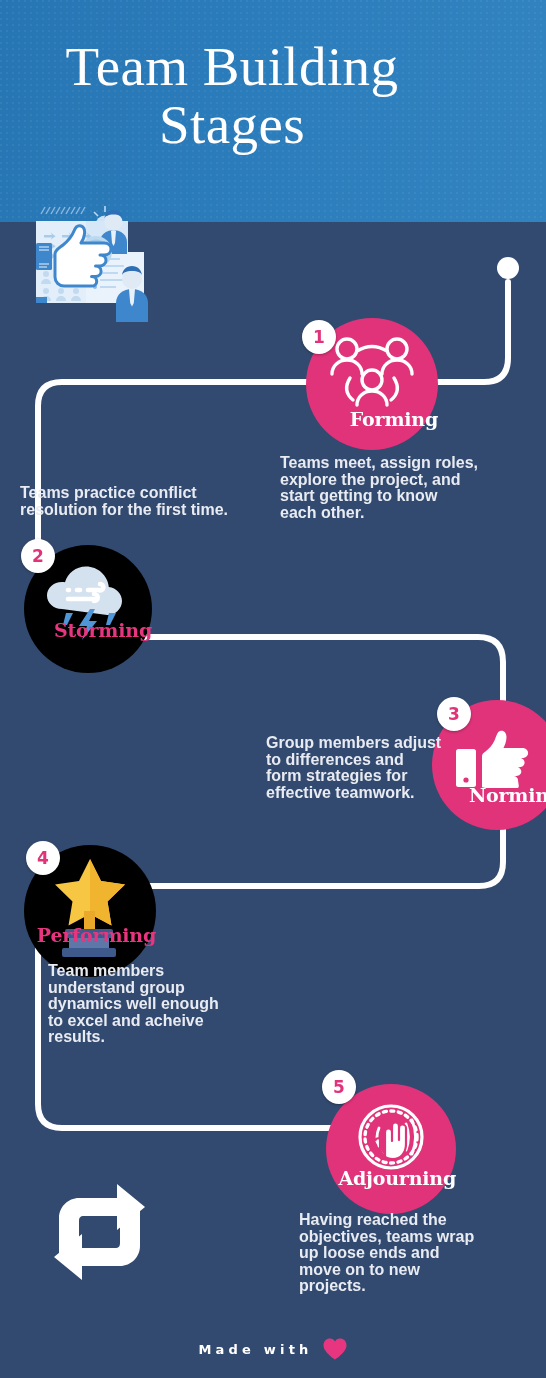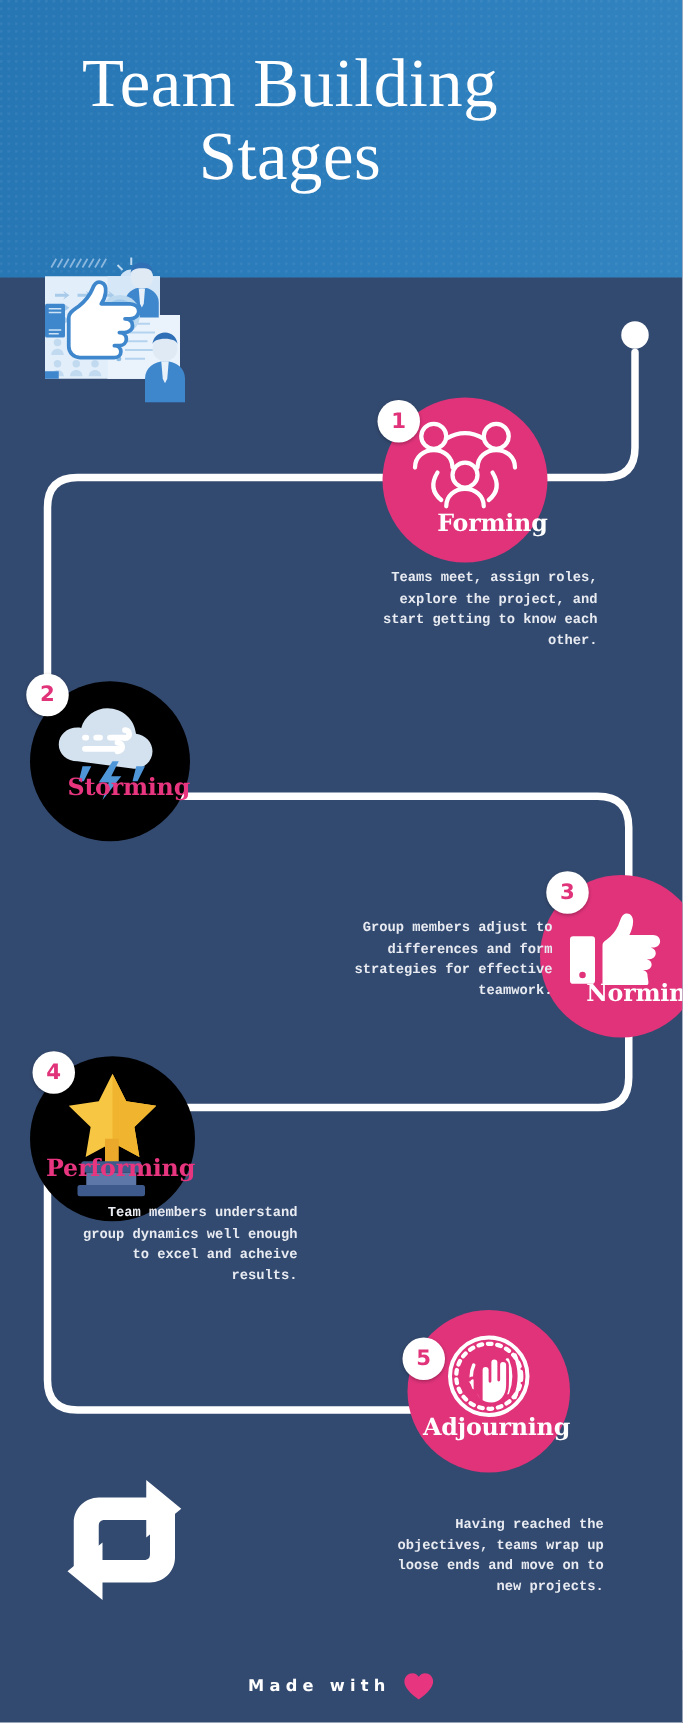--- a/index.html
+++ b/index.html
@@ -93,25 +93,25 @@
     font-size: 17px;
     line-height: 34px;
     text-align: center;
     box-shadow: 0 1px 3px rgba(0,0,0,0.30);
   }
 
   
   .desc {
     position: absolute;
     color: #e8ebf1;
-    font-family: Liberation Mono, monospace;
-    font-size: 11px;
+    font-family: Liberation Sans, sans-serif;
+    font-size: 16px;
     font-weight: bold;
     line-height: 16.5px;
-    text-align: right;
+    text-align: left;
   }
 
   
   .repeat-icon {
     position: absolute;
     left: 37px; top: 1178px;
     width: 125px; height: 108px;
   }
 
   
@@ -310,20 +310,21 @@
       <path d="M70 49c5 0 5 7 0 7" stroke="#ffffff" stroke-width="4.6" fill="none" stroke-linecap="round"></path>
       <g fill="#4f96d9">
         <path d="M42 68l7 0-6 12-4 0z"></path>
         <path d="M85 68l7 0-6 12-4 0z"></path>
       </g>
       <path d="M66 64l-11 17h8l-5 14 15-19h-8l6-12z" fill="#4f96d9"></path>
     </svg>
     <div class="stage-label on-white" style="top:74px;">Storming</div>
   </div>
   <div class="badge" style="left:21px; top:539px;">2</div>
+  <div class="desc" style="left:20px; top:485px; width:226px;">Teams practice conflict resolution for the first time.</div>
 
   <div class="stage-circle pink" style="left:432px; top:700px; width:130px; height:130px;">
     <svg class="stage-icon" viewBox="0 0 130 130">
       <rect x="24" y="49" width="20" height="38" rx="2.5" fill="#ffffff"></rect>
       <circle cx="34" cy="80" r="2.6" fill="#e0337a"></circle>
       <path d="M50 87V56c0-2 1.5-3 3.5-4.5 3.5-2.6 7-6.5 9-11 1.8-4 2.5-8.5 5.5-9.5 3.5-1.2 6.5 1.5 6.5 6 0 4-1.5 8-3 11h19c3.2 0 5.6 2.2 5.6 5s-2.4 5-5.6 5h-3c2.9 0 5.1 2 5.1 4.6s-2.2 4.7-5.1 4.7h-3c2.7 0 4.8 1.9 4.8 4.3s-2.1 4.4-4.8 4.4h-3c2.5 0 4.5 1.8 4.5 4.1S88 88 85.5 88H54c-2.2 0-4-1-4-1z" fill="#ffffff"></path>
     </svg>
     <div class="stage-label on-pink" style="top:84px;">Norming</div>
   </div>
   <div class="badge" style="left:437px; top:697px;">3</div>
@@ -336,21 +337,21 @@
       <rect x="60" y="66" width="11" height="19" fill="#eaa92a"></rect>
       <rect x="41" y="84" width="48" height="9" rx="2" fill="#3e5a8c"></rect>
       <rect x="45" y="93" width="40" height="10" fill="#5c77a8"></rect>
       <rect x="38" y="103" width="54" height="9" rx="2" fill="#3e5a8c"></rect>
     </svg>
     <div class="stage-label on-white" style="top:79px;">Performing</div>
   </div>
   <div class="badge" style="left:26px; top:841px;">4</div>
   <div class="desc" style="left:48px; top:963px; width:190px;">Team members understand group dynamics well enough to excel and acheive results.</div>
 
-  <div class="stage-circle pink" style="left:326px; top:1048px; width:130px; height:130px;">
+  <div class="stage-circle pink" style="left:326px; top:1084px; width:130px; height:130px;">
     <svg class="stage-icon" viewBox="0 0 130 130">
       <circle cx="65" cy="53" r="31" fill="none" stroke="#ffffff" stroke-width="3.2"></circle>
       <circle cx="65" cy="53" r="26" fill="none" stroke="#ffffff" stroke-width="3.4" stroke-dasharray="3 4.6" stroke-linecap="round"></circle>
       <g fill="none" stroke="#ffffff" stroke-width="2.8" stroke-linecap="round">
         <path d="M53 44q-4 9 0 18"></path>
         <path d="M80 40q5 13 0 26"></path>
         <path d="M86 36q7 17 0 34"></path>
       </g>
       <path d="M59 72V48c0-2 1.5-3.5 3.4-3.5S66 46 66 48v9V42c0-2 1.5-3.5 3.4-3.5S73 40 73 42v14V44c0-2 1.5-3.5 3.3-3.5S80 42 80 44v16c0 9-5.5 15-13 15s-13-5-13-13V56c0-2-3.5-3-5 1" fill="#ffffff" stroke="#e0337a" stroke-width="2.2" stroke-linejoin="round"></path>
     </svg>

